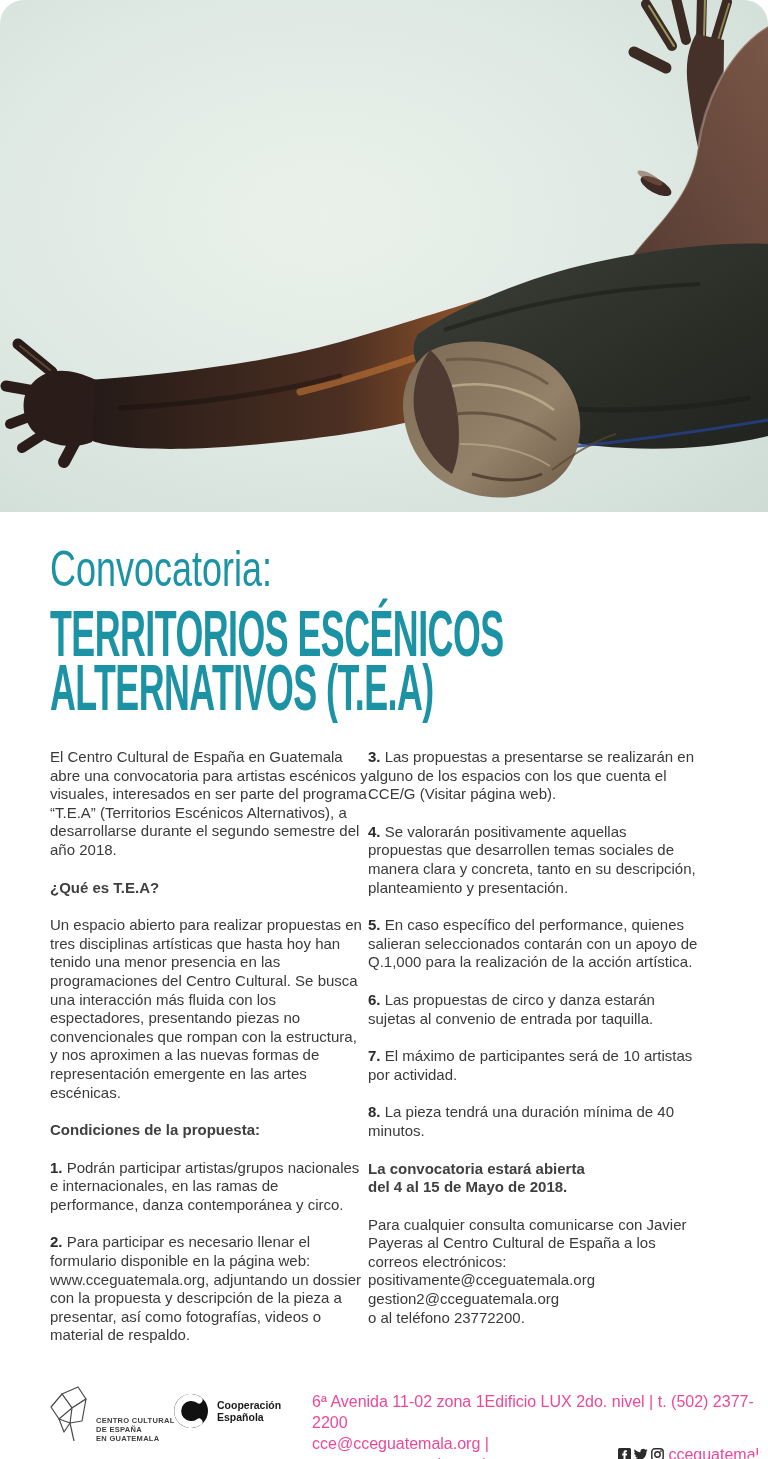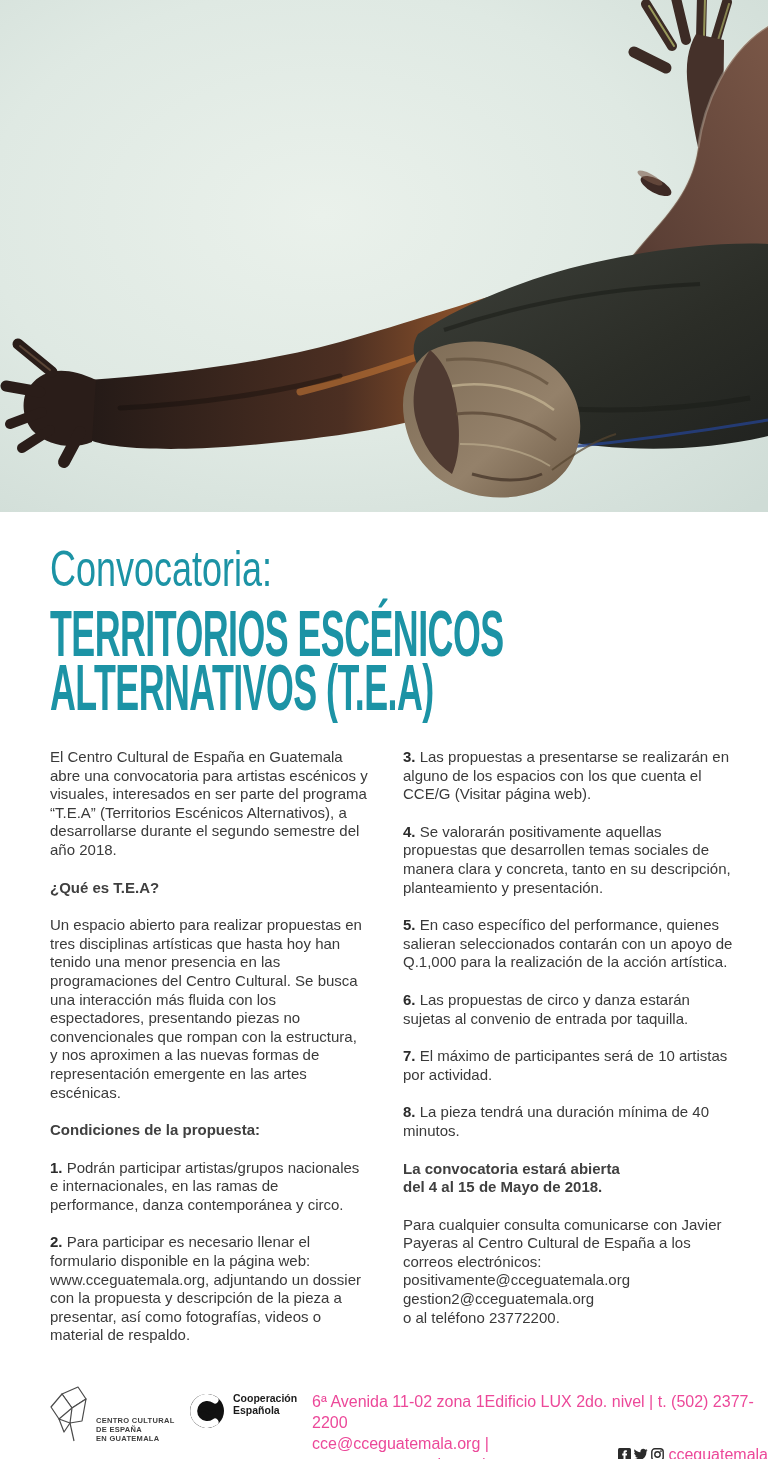--- a/index.html
+++ b/index.html
@@ -3,20 +3,21 @@
 <meta charset="utf-8">
 <style>
   html,body{margin:0;padding:0;background:#ffffff;}
   .poster{
     position:relative;
     width:768px;height:1459px;
     background:#ffffff;
     overflow:hidden;
     font-family:"Liberation Sans",sans-serif;
     color:#3a3a3a;
+    border-radius:24px;
   }
   
   .hero{position:absolute;top:0;left:0;width:768px;height:512px;overflow:hidden;}
   .hero svg{display:block;}
   
   .content{position:absolute;top:512px;left:0;width:768px;}
   .kicker{margin:31px 0 0 50px;height:52px;}
   .kicker .cond{
     display:inline-block;white-space:nowrap;
     transform:scaleX(0.72);transform-origin:left center;
@@ -26,32 +27,32 @@
   .big-title{margin:12px 0 0 50px;padding:0;}
   .big-title .line{
     display:block;white-space:nowrap;
     transform:scaleX(0.56);transform-origin:left center;
     font-size:64px;line-height:54px;font-weight:700;
     letter-spacing:-1px;
   }
   
   .columns{display:flex;margin:33px 0 0 50px;}
   .col{font-size:15px;line-height:18.6px;}
-  .col-left{width:318px;margin-right:35px;}
+  .col-left{width:318px;}
   .col-right{width:335px;}
   .col p{margin:0 0 19px 0;}
   .col p:last-child{margin-bottom:0;}
   .bold{font-weight:700;color:#404040;}
   .num{font-weight:700;color:#2b2b2b;}
   .blocky{display:block;}
   
   .footer{position:absolute;top:1383px;left:0;width:768px;height:60px;}
   .cce-logo{position:absolute;left:46px;top:2px;display:flex;align-items:flex-end;}
   .cce-logo-text{margin-left:6px;font-size:7.5px;line-height:9px;letter-spacing:0.3px;color:#3d3d3d;font-weight:700;}
-  .coop-logo{position:absolute;left:188px;top:9px;display:flex;align-items:flex-start;}
+  .coop-logo{position:absolute;left:172px;top:9px;display:flex;align-items:center;}
   .coop-logo-text{margin-left:7px;font-size:10.5px;line-height:12px;color:#1a1a1a;font-weight:700;}
   .footer-contact{position:absolute;left:312px;top:8px;font-size:16px;line-height:21px;color:#ec4899;}
   .footer-contact .row{display:flex;align-items:center;}
   .social-icons{display:inline-flex;align-items:center;margin:0 4px;gap:3px;}
   .social-icons svg{display:block;}
 </style>
 </head>
 <body>
 
 <div class="poster">

